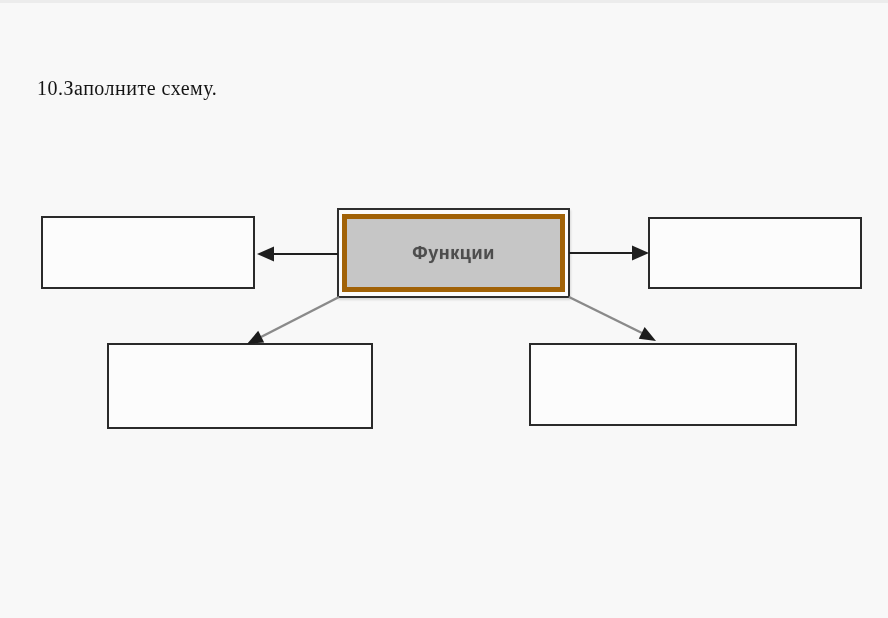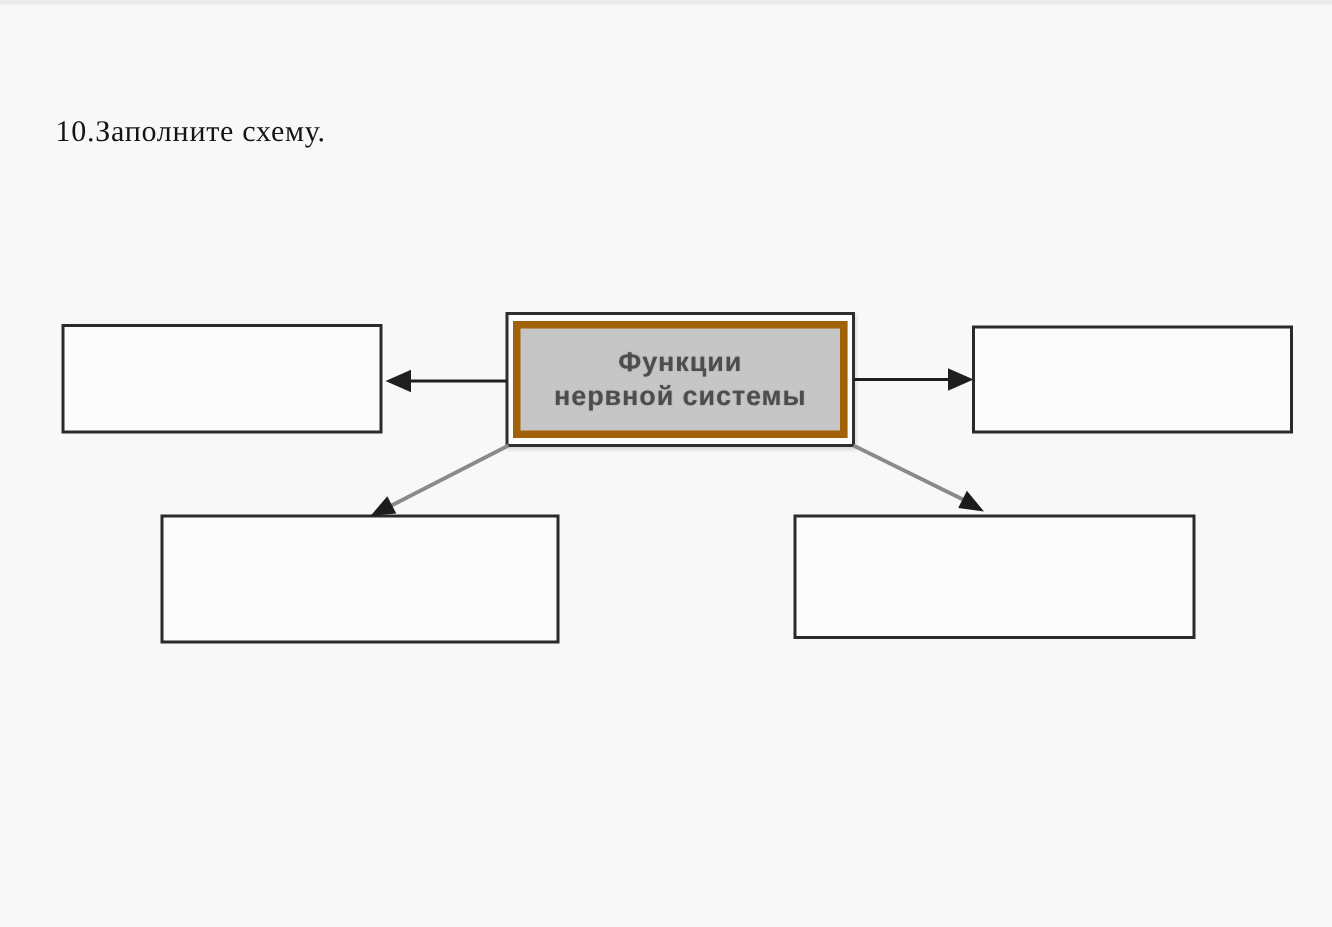--- a/index.html
+++ b/index.html
@@ -73,21 +73,20 @@
   <div class="heading">10.Заполните схему.</div>
 
   <div class="answer-box box-left"></div>
   <div class="answer-box box-right"></div>
   <div class="answer-box box-bottom-left"></div>
   <div class="answer-box box-bottom-right"></div>
 
   <div class="center-box">
     <div class="center-inner">
       <span>Функции</span>
-      <span>нервной системы</span>
     </div>
   </div>
 
   <svg class="arrows" viewBox="0 0 888 618">
 
     <g>
       <line x1="338" y1="251" x2="272" y2="251" stroke="#1f1f1f" stroke-width="2"></line>
       <polygon points="257,251 274,243.5 274,258.5" fill="#1f1f1f"></polygon>
     </g>
 

